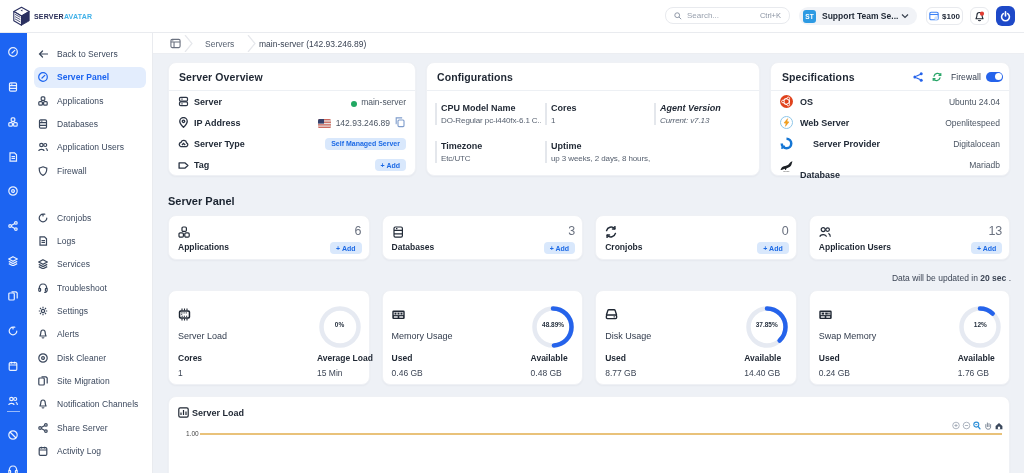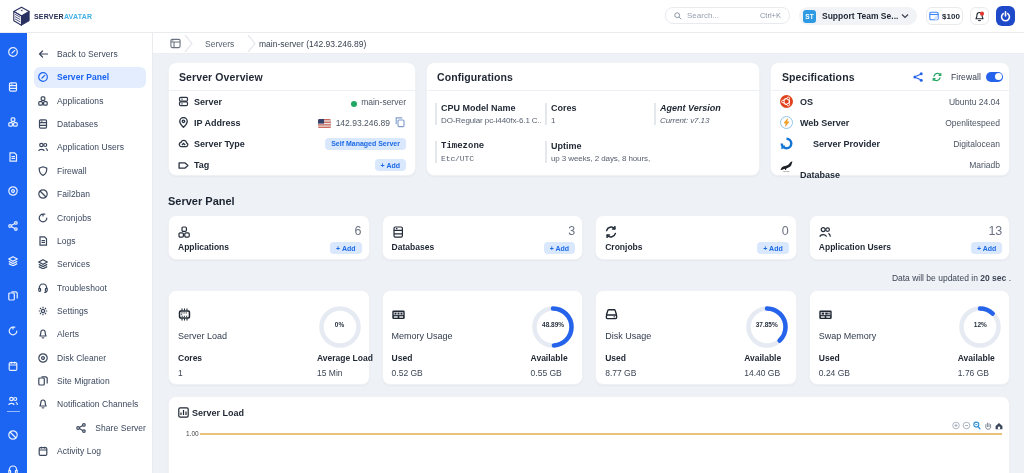--- a/index.html
+++ b/index.html
@@ -174,26 +174,20 @@
           <path d="M0.8 9 C0.8 6.8 6 6.8 6 9" stroke="currentColor" fill="none" stroke-width="1.2"></path>
           <circle cx="7.2" cy="3" r="1.5" stroke="currentColor" fill="none" stroke-width="1.2"></circle>
           <path d="M7.8 6.2 C9 6.6 9.4 7.6 9.4 9" stroke="currentColor" fill="none" stroke-width="1.2"></path>
         </svg>
       </span>Application Users</div>
 <div class="mitem" style="top:127.2px;"><span class="mic">
         <svg width="10" height="10" viewBox="0 0 10 10">
           <path d="M5 0.8 L8.8 2.2 C8.8 6 7.6 8.2 5 9.4 C2.4 8.2 1.2 6 1.2 2.2 Z" stroke="currentColor" fill="none" stroke-width="1.2"></path>
         </svg>
       </span>Firewall</div>
-<div class="mitem" style="top:150.6px;"><span class="mic">
-        <svg width="10" height="10" viewBox="0 0 10 10">
-          <circle cx="5" cy="5" r="4.2" stroke="currentColor" fill="none" stroke-width="1.2"></circle>
-          <path d="M2 2 L8 8" stroke="currentColor" fill="none" stroke-width="1.2"></path>
-        </svg>
-      </span>Fail2ban</div>
 <div class="mitem" style="top:174.0px;"><span class="mic">
         <svg width="10" height="10" viewBox="0 0 10 10">
           <path d="M8.8 5 A3.8 3.8 0 1 1 5 1.2 M5 1.2 L6.8 1.2 M5 1.2 L5 3" stroke="currentColor" fill="none" stroke-width="1.2" stroke-linecap="round"></path>
         </svg>
       </span>Cronjobs</div>
 <div class="mitem" style="top:197.3px;"><span class="mic">
         <svg width="10" height="10" viewBox="0 0 10 10">
           <path d="M2 0.8 L6.5 0.8 L8.5 2.8 L8.5 9.2 L2 9.2 Z" stroke="currentColor" fill="none" stroke-width="1.2"></path>
           <path d="M3.5 4.5 L7 4.5 M3.5 6.3 L7 6.3" stroke="currentColor" fill="none" stroke-width="1.2"></path>
         </svg>
@@ -236,21 +230,21 @@
           <rect x="0.8" y="2" width="5.5" height="7" rx="1" stroke="currentColor" fill="none" stroke-width="1.2"></rect>
           <path d="M3.5 0.8 L8 0.8 L9.2 2 L9.2 7.6" stroke="currentColor" fill="none" stroke-width="1.2"></path>
         </svg>
       </span>Site Migration</div>
 <div class="mitem" style="top:360.8px;"><span class="mic">
         <svg width="10" height="10" viewBox="0 0 10 10">
           <path d="M5 1 C3.4 1 2.8 2.2 2.8 3.6 C2.8 5.8 2 6.2 2 7 L8 7 C8 6.2 7.2 5.8 7.2 3.6 C7.2 2.2 6.6 1 5 1 Z" stroke="currentColor" fill="none" stroke-width="1.2"></path>
           <path d="M4 8.4 C4.2 9.2 5.8 9.2 6 8.4" stroke="currentColor" fill="none" stroke-width="1.2"></path>
         </svg>
       </span>Notification Channels</div>
-<div class="mitem" style="top:384.1px;justify-content:flex-end;"><span class="mic">
+<div class="mitem" style="top:384.1px;"><span class="mic">
         <svg width="10" height="10" viewBox="0 0 10 10">
           <circle cx="7.9" cy="1.9" r="1.3" stroke="currentColor" fill="none" stroke-width="1.2"></circle>
           <circle cx="2.1" cy="5" r="1.3" stroke="currentColor" fill="none" stroke-width="1.2"></circle>
           <circle cx="7.9" cy="8.1" r="1.3" stroke="currentColor" fill="none" stroke-width="1.2"></circle>
           <path d="M3.3 4.4 L6.7 2.5 M3.3 5.6 L6.7 7.5" stroke="currentColor" fill="none" stroke-width="1.2"></path>
         </svg>
       </span>Share Server</div>
 <div class="mitem" style="top:407.5px;"><span class="mic">
         <svg width="10" height="10" viewBox="0 0 10 10">
           <rect x="1.2" y="1.6" width="7.6" height="7.8" rx="1.2" stroke="currentColor" fill="none" stroke-width="1.2"></rect>
@@ -332,21 +326,21 @@
         <div class="l2">DO-Regular pc-i440fx-6.1 C...</div>
       </div>
       <div class="ccell" style="left:118px;top:40px;width:107px;">
         <div class="l1">Cores</div>
         <div class="l2">1</div>
       </div>
       <div class="ccell" style="left:227px;top:40px;width:100px;font-style:italic;">
         <div class="l1">Agent Version</div>
         <div class="l2">Current: v7.13</div>
       </div>
-      <div class="ccell" style="left:8px;top:78px;width:106px;font-family:Liberation Mono, monospace;">
+      <div class="ccell" style="left:8px;top:78px;width:106px;">
         <div class="l1">Timezone</div>
         <div class="l2">Etc/UTC</div>
       </div>
       <div class="ccell" style="left:118px;top:78px;width:107px;">
         <div class="l1">Uptime</div>
         <div class="l2">up 3 weeks, 2 days, 8 hours, ...</div>
       </div>
 </div>
 <div class="card" style="left:617px;top:8px;width:240px;height:114px;">
   <div class="chead" style="padding-right:6px;padding-left:11px;">Specifications
@@ -480,23 +474,23 @@
       </svg>
   <span class="slbl">Memory Usage</span>
   <div class="gwrap" style="left:147.5px;">
     <svg width="46" height="46" viewBox="0 0 46 46">
           <circle cx="23" cy="23" r="18.5" fill="none" stroke="#e6eaf2" stroke-width="4.5"></circle>
           <circle cx="23" cy="23" r="18.5" fill="none" stroke="#2563eb" stroke-width="4.5" stroke-linecap="round" stroke-dasharray="56.8 116.2" transform="rotate(-90 23 23)"></circle>
         </svg>
     <span class="gpct">48.89%</span>
   </div>
   <span class="b1" style="left:9px;">Used</span>
-      <span class="b2" style="left:9px;">0.52 GB</span>
+      <span class="b2" style="left:9px;">0.46 GB</span>
   <span class="b1" style="left:148px;">Available</span>
-      <span class="b2" style="left:148px;">0.55 GB</span>
+      <span class="b2" style="left:148px;">0.48 GB</span>
 </div>
 <div class="card scard" style="left:442.2px;top:236px;width:201.5px;height:95px;">
   <svg class="abs" style="left:9px;top:17px" width="13" height="13" viewBox="0 0 13 13">
         <path d="M1.4 7 L2.8 2.6 C3 2 3.4 1.8 4 1.8 L9 1.8 C9.6 1.8 10 2 10.2 2.6 L11.6 7" fill="none" stroke="#1f2733" stroke-width="1.4"></path>
         <rect x="1.4" y="7" width="10.2" height="3.6" rx="1" fill="none" stroke="#1f2733" stroke-width="1.4"></rect>
         <path d="M8.6 8.8 L9.8 8.8" stroke="#1f2733" stroke-width="1.2"></path>
       </svg>
   <span class="slbl">Disk Usage</span>
   <div class="gwrap" style="left:147.5px;">
     <svg width="46" height="46" viewBox="0 0 46 46">

